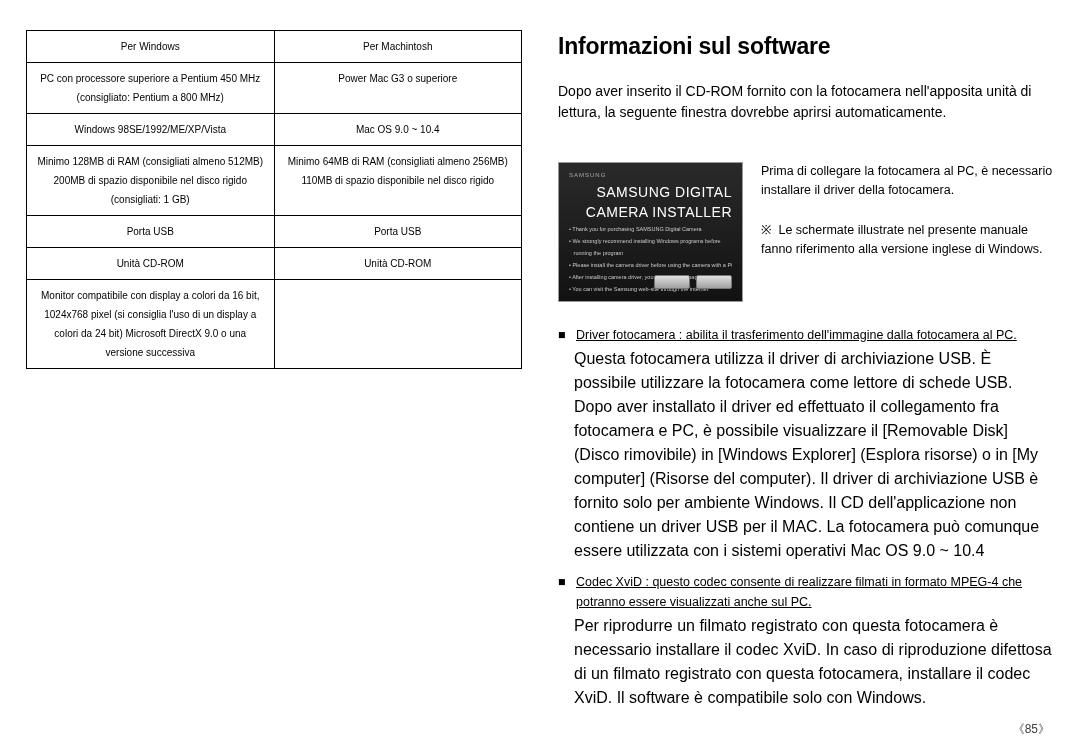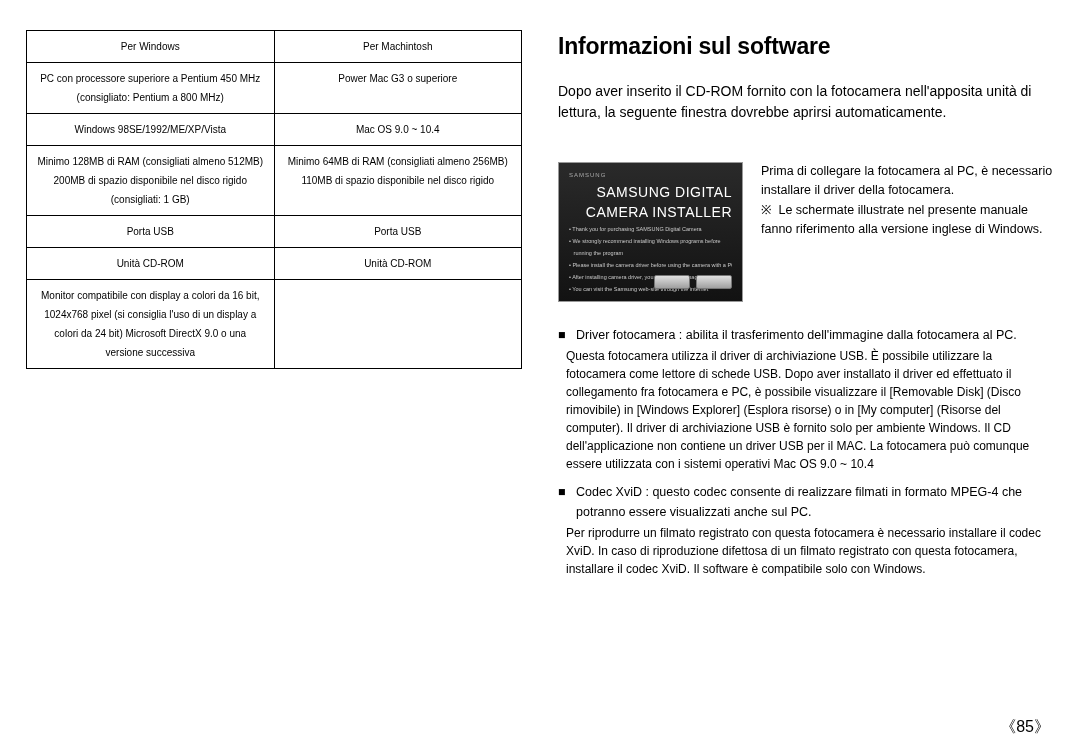--- a/index.html
+++ b/index.html
@@ -83,45 +83,45 @@
     background: linear-gradient(#e0e0e0,#a0a0a0);
     border: 1px solid #777;
     border-radius: 2px;
   }
   .fig-text {
     flex: 1;
     font-size: 12.5px;
     line-height: 1.55;
   }
   .note {
-    margin-top: 0;
+    margin-top: 20px;
   }
   .star { display: inline-block; width: 14px; }
   .sq-list .item {
     margin-bottom: 10px;
   }
   .sq-list .lead {
     display: flex;
     gap: 6px;
     font-size: 12.5px;
     line-height: 1.55;
   }
   .sq { flex: 0 0 12px; }
-  .lead-rest { flex: 1; }
+  .lead-rest { flex: 1; text-decoration: underline; }
   .desc {
-    font-size: 12px;
+    font-size: 16px;
     line-height: 1.5;
-    margin: 2px 0 0 8px;
+    margin: 2px 0 0 16px;
   }
   .pagenum {
     position: absolute;
     bottom: 8px;
     right: 30px;
-    font-size: 16px;
-    color: #000000;
+    font-size: 12px;
+    color: #404040;
   }
   .inst-brand {
     font-size: 6px;
     letter-spacing: 1px;
     opacity: .7;
   }
   .inst-title {
     text-align: right;
     font-size: 14px;
     letter-spacing: .5px;

